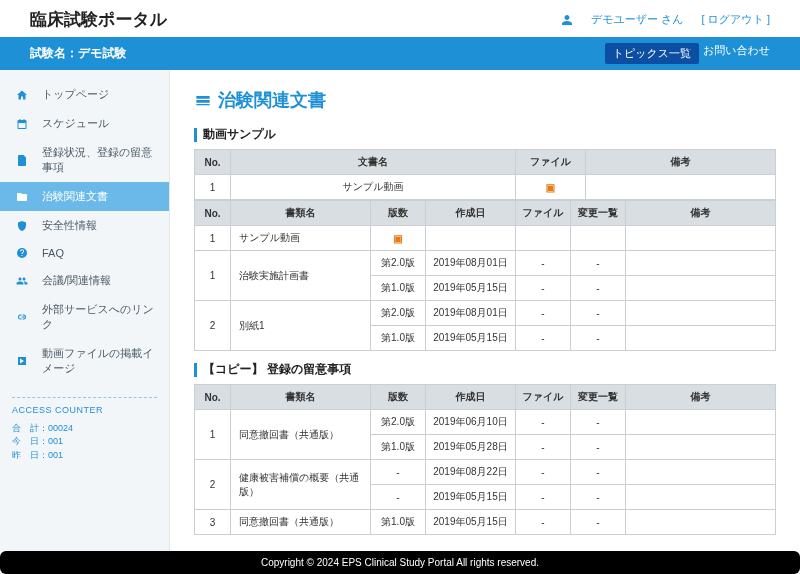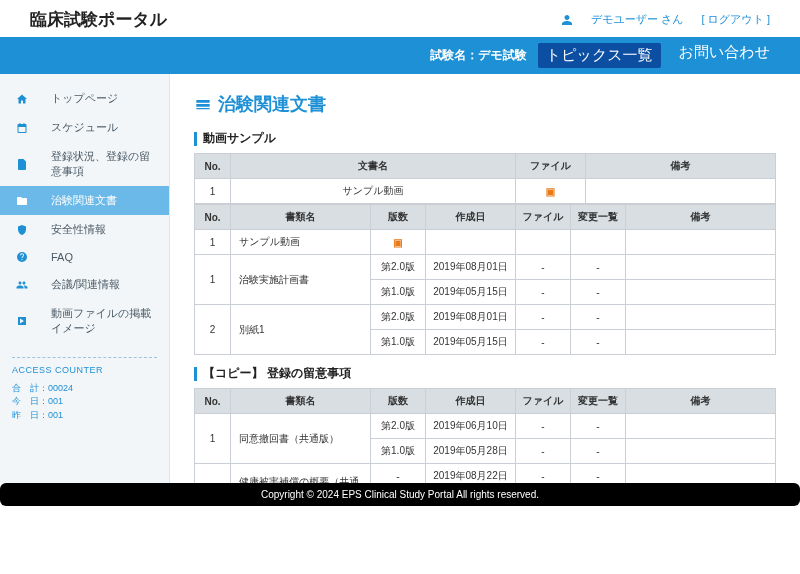--- a/index.html
+++ b/index.html
@@ -1,30 +1,30 @@
 <!DOCTYPE html>
 <html><head>
 <meta charset="utf-8">
 <style>
 * { margin: 0; padding: 0; box-sizing: border-box; }
 body { font-family: "Hiragino Kaku Gothic ProN", "Meiryo", sans-serif; font-size: 12px; color: #333; background: #fff; }
-.page { width: 800px; height: 506px; margin: 0 auto; display: flex; flex-direction: column; position: relative; }
+.page { width: 800px; height: 574px; margin: 0 auto; display: flex; flex-direction: column; position: relative; }
 .header { display: flex; justify-content: space-between; align-items: center; padding: 8px 30px 6px; }
 .site-title { font-size: 17px; font-weight: bold; color: #222; }
 .user-area { font-size: 11px; color: #1e90d6; display: flex; align-items: center; gap: 18px; }
 .user-area .ico { width: 12px; height: 12px; display: inline-block; }
-.bluebar { background: #1e90d6; color: #fff; display: flex; justify-content: flex-end; align-items: center; padding: 6px 30px; font-size: 12px; }
+.bluebar { background: #1e90d6; color: #fff; display: flex; justify-content: space-between; align-items: center; padding: 6px 30px; font-size: 12px; }
 .bluebar-left { font-weight: bold; }
-.bluebar-right { display: flex; gap: 18px; font-size: 15px; margin-left: 11px; }
+.bluebar-right { display: flex; gap: 4px; font-size: 11px; margin-left: 11px; }
 .bluebar-right a { color: #fff; }
 .bluebar-right .topics { background: #0b4ea2; padding: 3px 8px; border-radius: 2px; }
 .body { display: flex; flex: 1; overflow: hidden; }
 .sidebar { width: 170px; background: #f3f6f8; border-right: 1px solid #e1e6ea; padding-top: 10px; display: flex; flex-direction: column; }
 .nav { list-style: none; }
-.nav li { display: flex; align-items: center; gap: 23px; padding: 7px 12px 7px 16px; font-size: 11px; color: #4a5a66; cursor: pointer; }
+.nav li { display: flex; align-items: center; gap: 14px; padding: 7px 12px 7px 16px; font-size: 11px; color: #4a5a66; cursor: pointer; }
 .nav li.active { background: #6bb9e8; color: #fff; }
 .nav .ico { width: 12px; height: 12px; flex-shrink: 0; }
 .counter { margin: 14px 12px 0; border-top: 1px dashed #9ec3dd; padding-top: 6px; font-size: 9px; color: #1e90d6; line-height: 1.5; }
 .counter-title { font-size: 9px; letter-spacing: 0.5px; margin-bottom: 4px; }
 .main { flex: 1; padding: 18px 24px 8px 24px; overflow-y: auto; }
 .page-title { display: flex; align-items: center; gap: 6px; color: #1e90d6; font-size: 18px; font-weight: bold; margin-bottom: 14px; }
 .page-title .ico { width: 18px; height: 16px; }
 .section-title { display: flex; align-items: center; gap: 6px; font-size: 12px; font-weight: bold; margin: 10px 0 6px; color: #222; }
 .section-title::before { content: ""; width: 3px; height: 14px; background: #1e90d6; display: inline-block; }
 table { width: 100%; border-collapse: collapse; font-size: 10px; }
@@ -115,20 +115,28 @@
             <span class="ico">
               <svg viewBox="0 0 24 24" fill="#1e90d6">
                 <path d="M16 11c1.7 0 3-1.3 3-3s-1.3-3-3-3-3 1.3-3 3 1.3 3 3 3zm-8 0c1.7 0 3-1.3 3-3S9.7 5 8 5 5 6.3 5 8s1.3 3 3 3zm0 2c-2.3 0-7 1.2-7 3.5V19h14v-2.5c0-2.3-4.7-3.5-7-3.5zm8 0c-.3 0-.6 0-1 .1 1.2.8 2 1.9 2 3.4V19h6v-2.5c0-2.3-4.7-3.5-7-3.5z"></path>
               </svg>
             </span>
             <span>会議/関連情報</span>
           </li>
         <li>
             <span class="ico">
               <svg viewBox="0 0 24 24" fill="#1e90d6">
+                <path d="M4 12a5 5 0 015-5h4v2H9a3 3 0 000 6h4v2H9a5 5 0 01-5-5zm7-1h6v2h-6v-2zm4-4h-4v2h4a3 3 0 010 6h-4v2h4a5 5 0 000-10z"></path>
+              </svg>
+            </span>
+            <span>外部サービスへのリンク</span>
+          </li>
+        <li>
+            <span class="ico">
+              <svg viewBox="0 0 24 24" fill="#1e90d6">
                 <path d="M4 4h16v16H4V4zm4 3v10l8-5-8-5z"></path>
               </svg>
             </span>
             <span>動画ファイルの掲載イメージ</span>
           </li>
       </ul>
       <div class="counter">
         <div class="counter-title">ACCESS COUNTER</div>
         <div>合　計：00024</div>
         <div>今　日：001</div>

